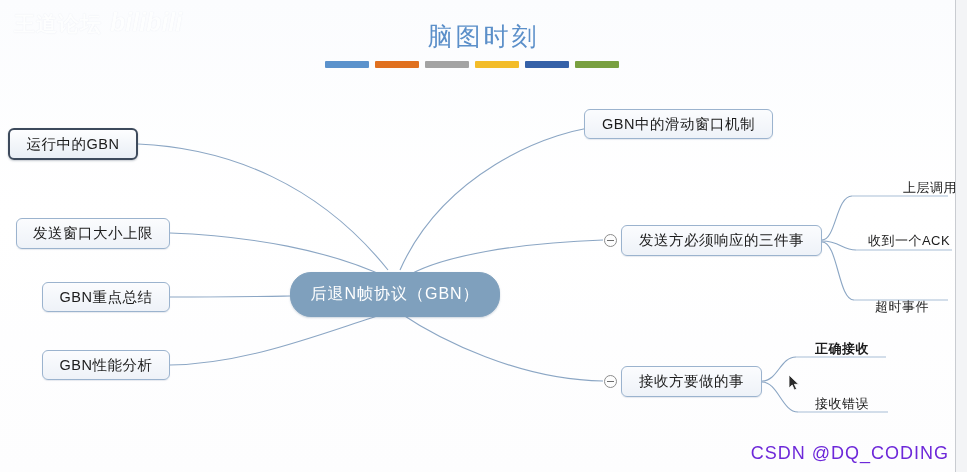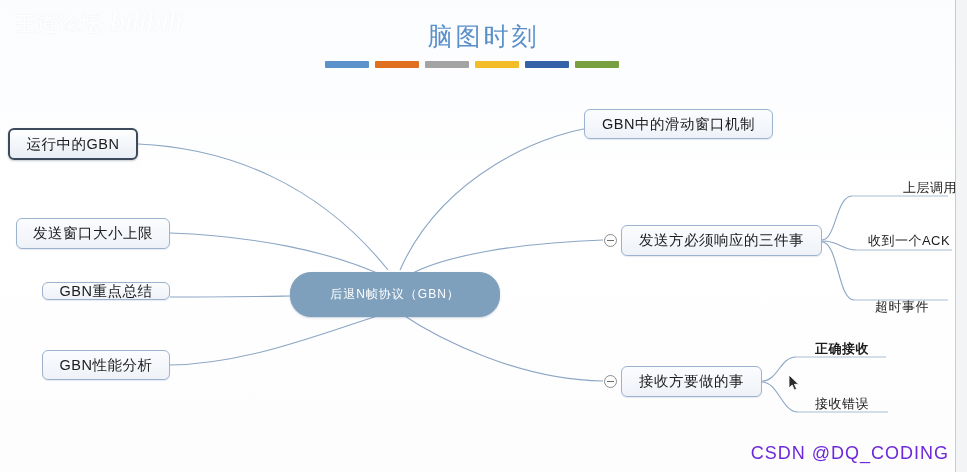--- a/index.html
+++ b/index.html
@@ -110,21 +110,21 @@
     border: 2px solid #3d4a5c;
     background: linear-gradient(180deg, #fdfeff 0%, #e9eef5 100%);
     box-shadow: 0 1px 2px rgba(60,75,95,0.3);
   }
 
   .node.central {
     background: #7fa0bd;
     border: 1px solid #7fa0bd;
     color: #ffffff;
     border-radius: 21px;
-    font-size: 12px;
+    font-size: 16px;
     letter-spacing: 1px;
     box-shadow: 0 1px 2px rgba(90,120,150,0.3);
   }
 
   
   .leaf {
     position: absolute;
     font-size: 13px;
     color: #1c1c1c;
     letter-spacing: 0.5px;
@@ -246,21 +246,21 @@
       <line x1="798" y1="412" x2="888" y2="412"></line>
     </g>
   </svg>
 
   <div class="node central" style="left: 290px; top: 272px; width: 210px; height: 45px; background: rgb(127, 160, 189); border-color: rgb(127, 160, 189); color: rgb(255, 255, 255);">后退N帧协议（GBN）</div>
 
   <div class="node branch selected" style="left:8px; top:128px; width:130px; height:32px;">运行中的GBN</div>
 
   <div class="node branch" style="left:16px; top:218px; width:154px; height:31px;">发送窗口大小上限</div>
 
-  <div class="node branch" style="left:42px; top:282px; width:128px; height:18px;">GBN重点总结</div>
+  <div class="node branch" style="left:42px; top:282px; width:128px; height:30px;">GBN重点总结</div>
 
   <div class="node branch" style="left:42px; top:350px; width:128px; height:30px;">GBN性能分析</div>
 
   <div class="node branch" style="left:584px; top:109px; width:189px; height:30px;">GBN中的滑动窗口机制</div>
 
   <div class="collapse-toggle" style="left:604px; top:234px;"></div>
   <div class="node branch" style="left:621px; top:225px; width:201px; height:31px;">发送方必须响应的三件事</div>
 
   <div class="collapse-toggle" style="left:604px; top:375px;"></div>
   <div class="node branch" style="left:621px; top:366px; width:141px; height:31px;">接收方要做的事</div>

